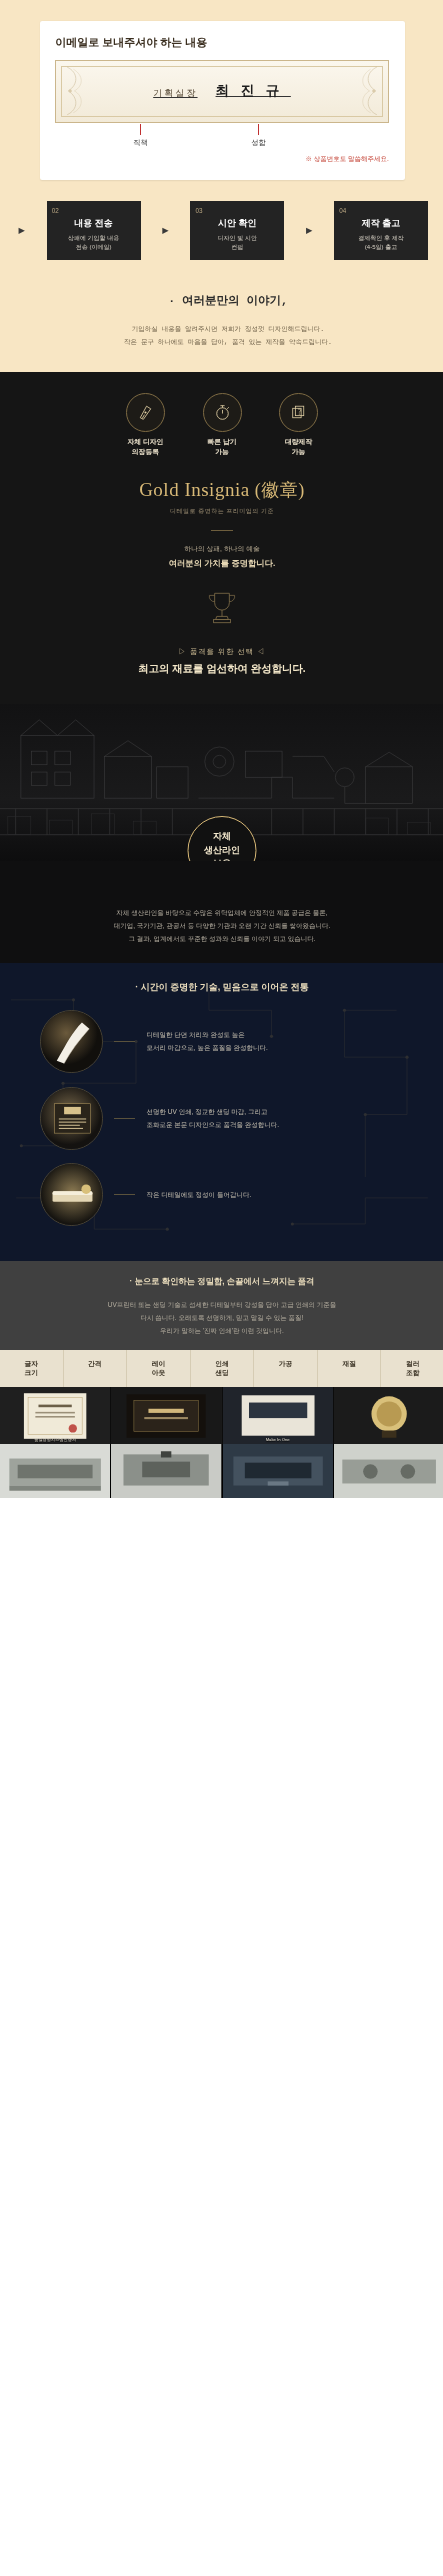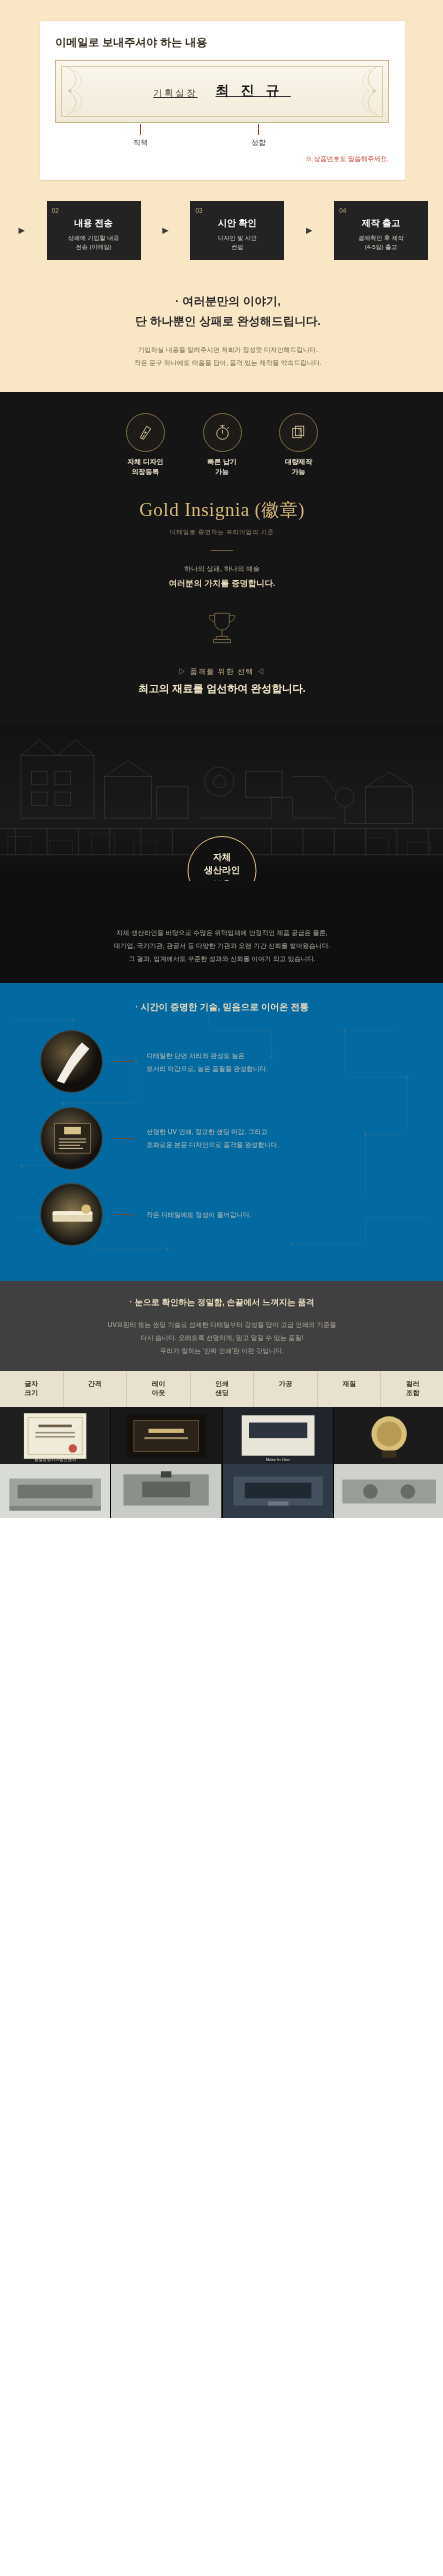--- a/index.html
+++ b/index.html
@@ -114,20 +114,21 @@
     width: 11.5px;
     display: flex; align-items: center; justify-content: center;
     color: #3a3a3a; font-size: 8.3px;
   }
 
   
   .sec-message {
     background: #f8e6c4;
     padding: 18px 0 23px 12px;
     text-align: center;
+    font-family: Liberation Mono, monospace;
   }
   .msg-head {
     font-size: 11.5px; font-weight: bold; color: #2b2b2b; line-height: 1.75;
   }
   .msg-sub {
     margin-top: 11.5px;
     font-size: 6.5px; color: #6a5c45; line-height: 2;
   }
 
   
@@ -200,21 +201,21 @@
     font-size: 9px; font-weight: bold; color: #f3e8cd; line-height: 1.5;
     z-index: 5;
   }
   .factory-text {
     width: 365px; margin: 45px auto 0 auto;
     text-align: center; font-size: 6.5px; color: #b9b2a4; line-height: 2;
   }
 
   
   .sec-craft {
-    background: #0369a1;
+    background: #0f172a;
     padding: 18px 0 21px 0;
     position: relative;
   }
   .craft-head {
     text-align: center; color: #e9dcbc; font-size: 9px; font-weight: bold;
     margin-bottom: 15.7px;
   }
   .craft-row {
     width: 365px; margin: 0 auto 13.6px auto;
     display: flex; align-items: center; gap: 11.5px;
@@ -337,21 +338,20 @@
         <div class="step-title">제작 출고</div>
         <div class="step-desc" style="white-space:pre-line">결제확인 후 제작
 (4-5일) 출고</div>
       </div>
     </div>
   </section>
 
   <section class="sec-message">
     <div class="msg-head">
       <div>· 여러분만의 이야기,</div>
-      <div>단 하나뿐인 상패로 완성해드립니다.</div>
     </div>
     <div class="msg-sub">
       <div>기입하실 내용을 알려주시면 저희가 정성껏 디자인해드립니다.</div>
       <div>작은 문구 하나에도 마음을 담아, 품격 있는 제작을 약속드립니다.</div>
     </div>
   </section>
 
   <section class="sec-gold">
     <div class="badges">
 

